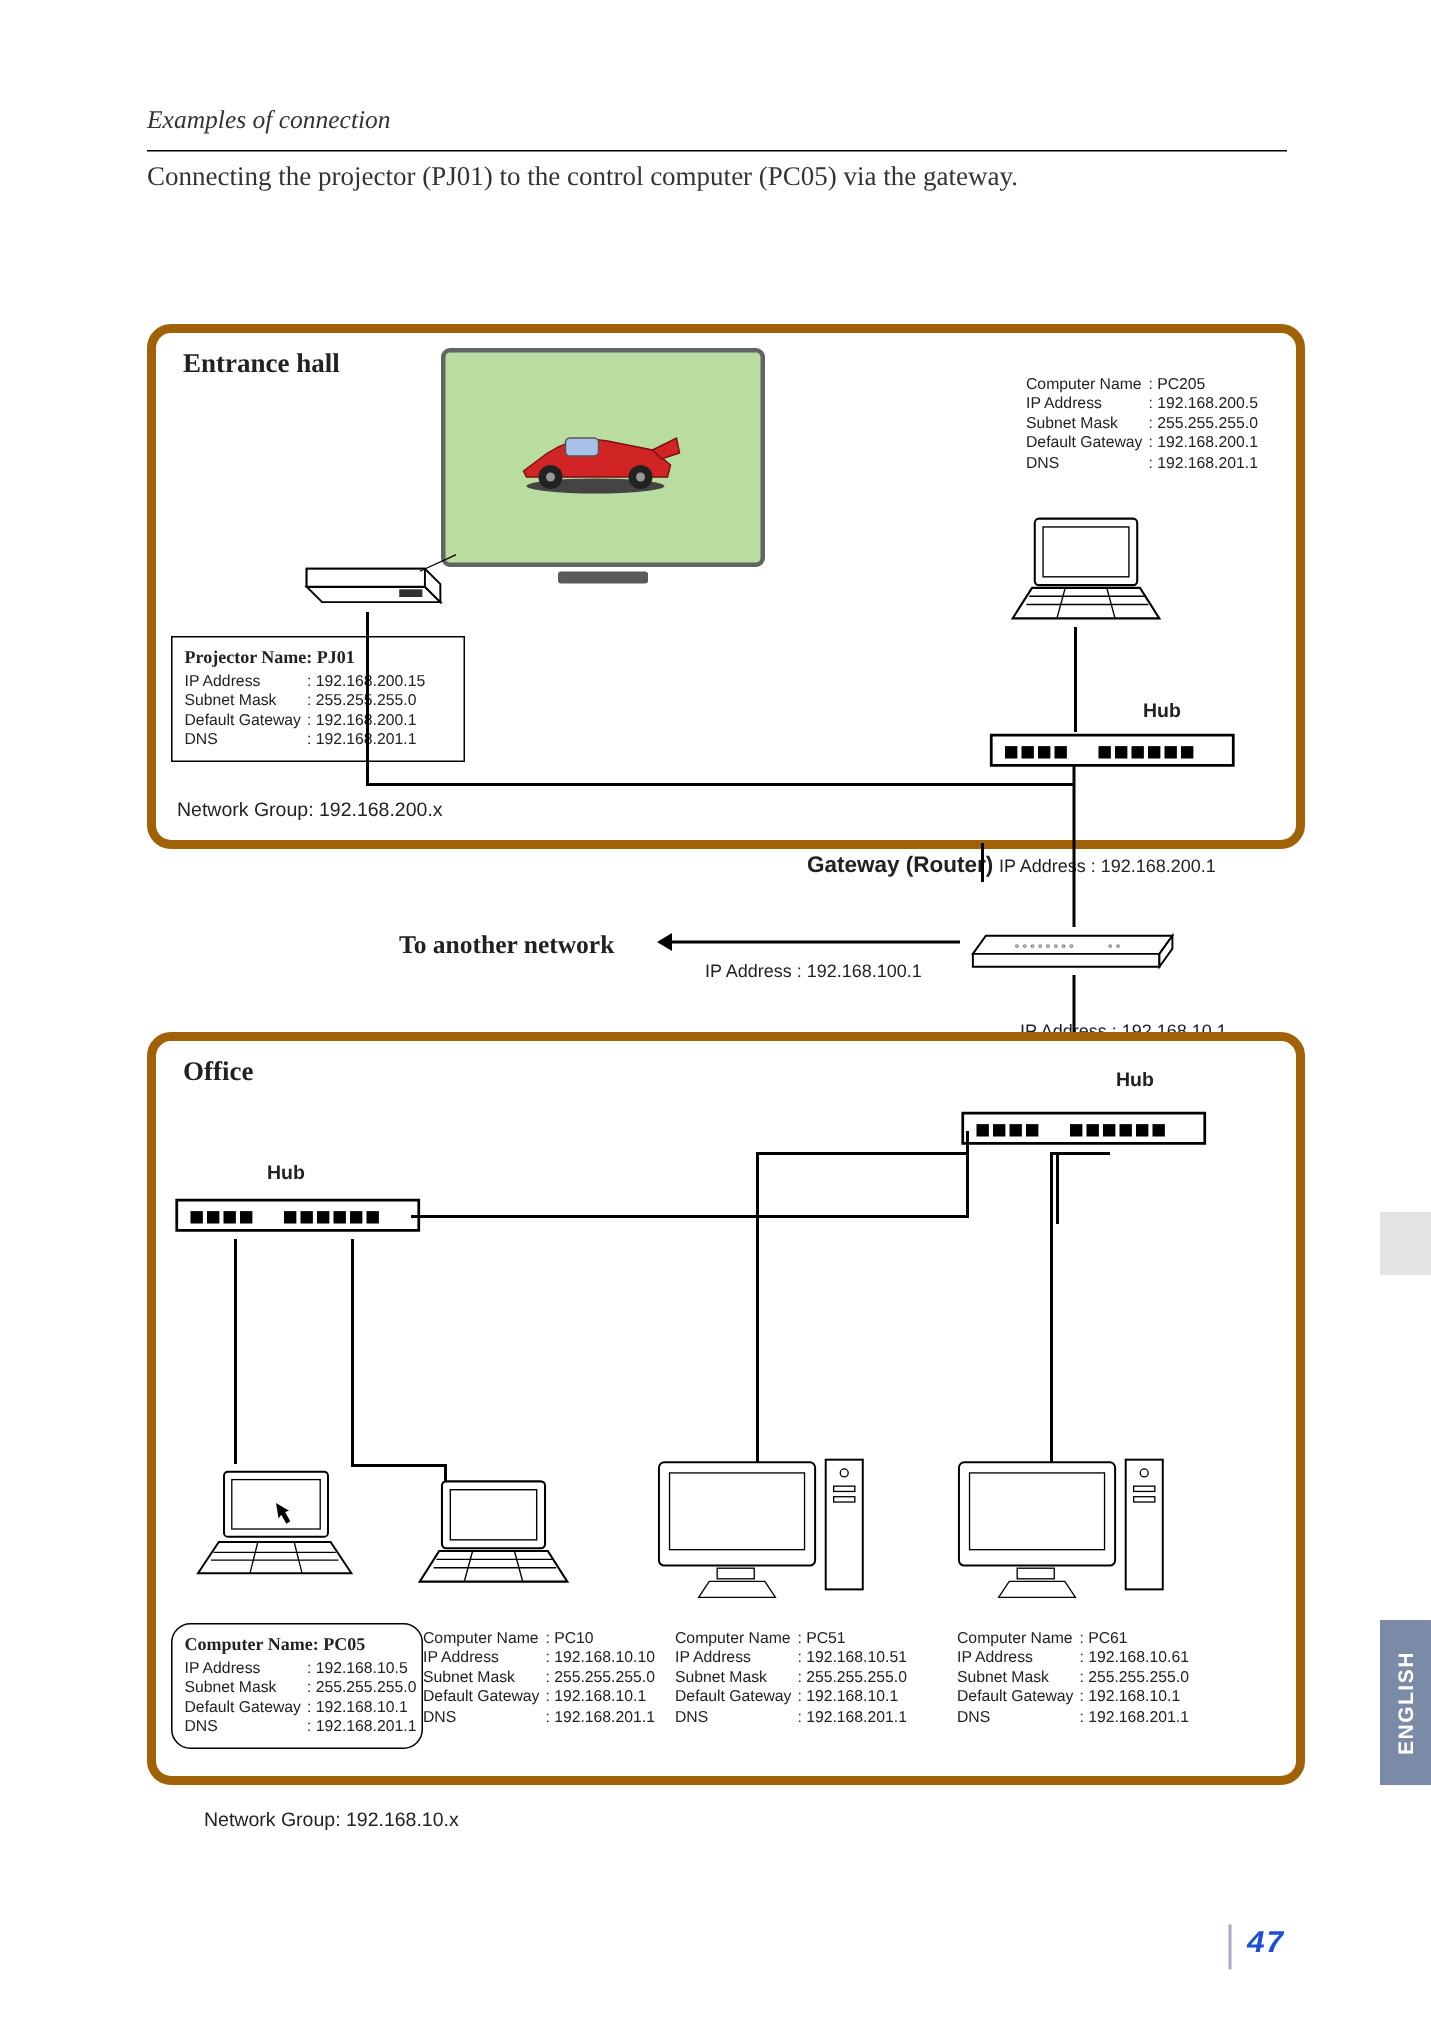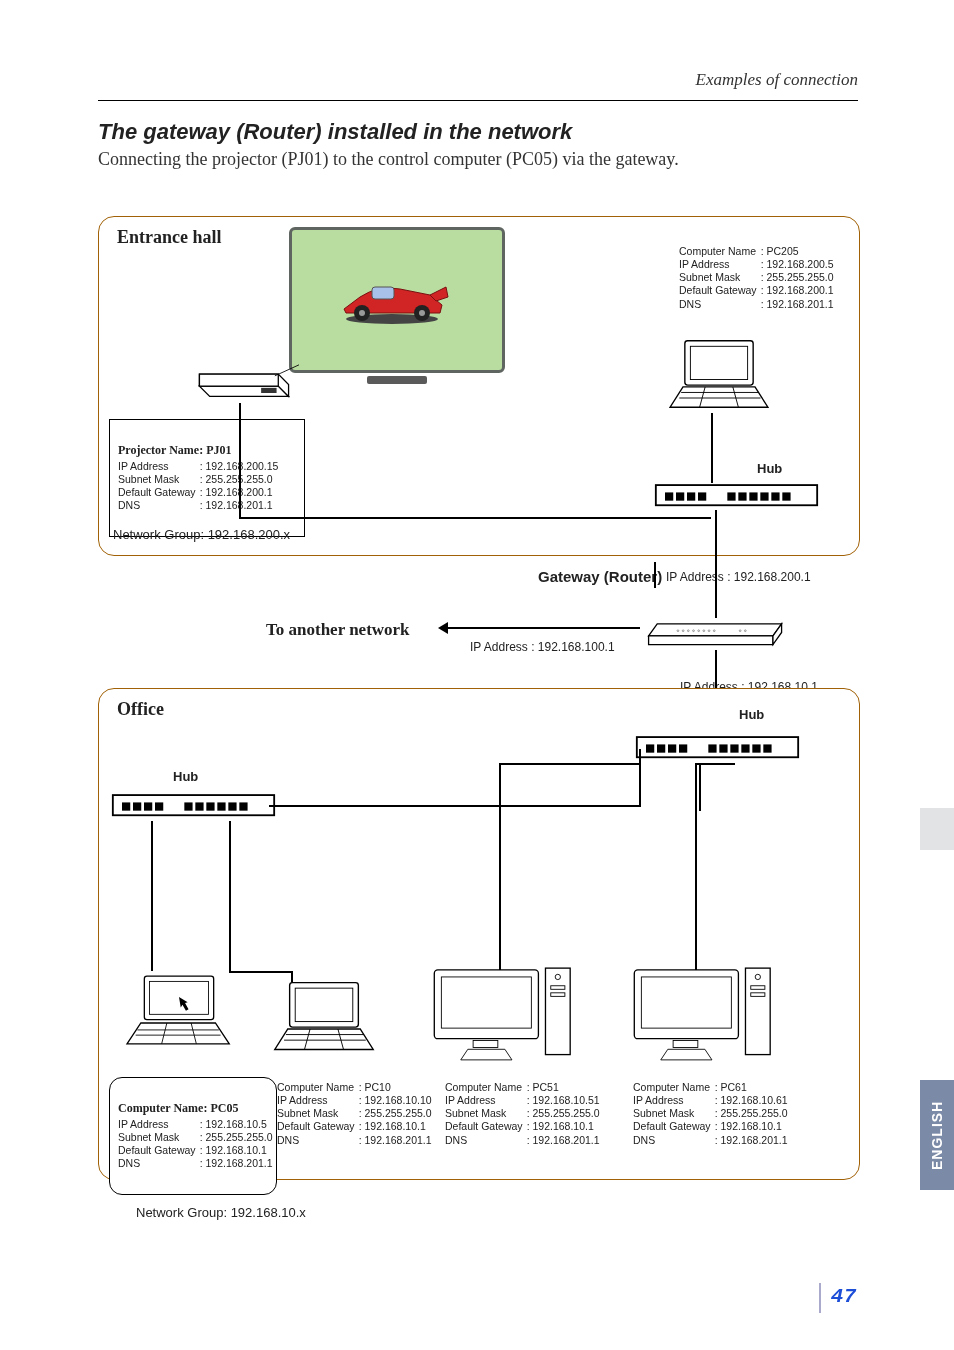--- a/index.html
+++ b/index.html
@@ -18,39 +18,38 @@
     top: 70px;
     width: 760px;
   }
   .header-line {
     border-top: 1px solid #000;
     margin-bottom: 6px;
   }
   .header-bc {
     font-style: italic;
     font-size: 17px;
-    text-align: right;
     color: #333;
     margin-bottom: 10px;
   }
   h2.subhead {
     font-family: Arial, Helvetica, sans-serif;
     font-style: italic;
     font-weight: bold;
     font-size: 22px;
     margin: 18px 0 4px 0;
   }
   .lede {
     font-size: 18px;
     margin: 0 0 18px 0;
     color: #333;
   }
   .segment-box {
     position: absolute;
-    border: 1px solid #a16207;
+    border: 6px solid #a16207;
     border-radius: 16px;
     background: #fff;
   }
   .seg-title {
     font-family: "Times New Roman", serif;
     font-weight: bold;
     font-size: 18px;
     position: absolute;
     left: 18px; top: 10px;
   }
@@ -74,21 +73,21 @@
   }
   .info-box td { padding: 0 4px 0 0; white-space: nowrap; }
   .info-title {
     font-weight: bold;
     font-size: 12px;
     margin-bottom: 2px;
   }
   .info-box {
     position: absolute;
   }
-  .framed { border: 1px solid #000; padding: 23px 8px; background: #fff; }
+  .framed { border: 1px solid #000; padding: 6px 8px; background: #fff; }
 
   .mid-to-network {
     font-family: "Times New Roman", serif;
     font-weight: bold;
     font-size: 17px;
     position: absolute;
   }
   .ip-caption {
     font-family: Arial, Helvetica, sans-serif;
     font-size: 12px;
@@ -172,21 +171,20 @@
     border-bottom:6px solid transparent;
     border-right:10px solid #000;
   }
 </style>
 </head>
 <body>
 
 <div class="page">
   <div class="header-bc">Examples of connection</div>
   <div class="header-line"></div>
-  <h2 class="subhead">The gateway (Router) installed in the network</h2>
   <p class="lede">Connecting the projector (PJ01) to the control computer (PC05) via the gateway.</p>
 </div>
 
 <div class="segment-box" style="left:98px; top:216px; width:760px; height:338px;">
   <div class="seg-title">Entrance hall</div>
 
   <div class="screen" style="left:190px; top:10px;">
     <svg class="car" style="left:40px; top:45px;" viewBox="0 0 120 50">
       <g>
         <ellipse cx="60" cy="44" rx="46" ry="5" fill="#444"></ellipse>

